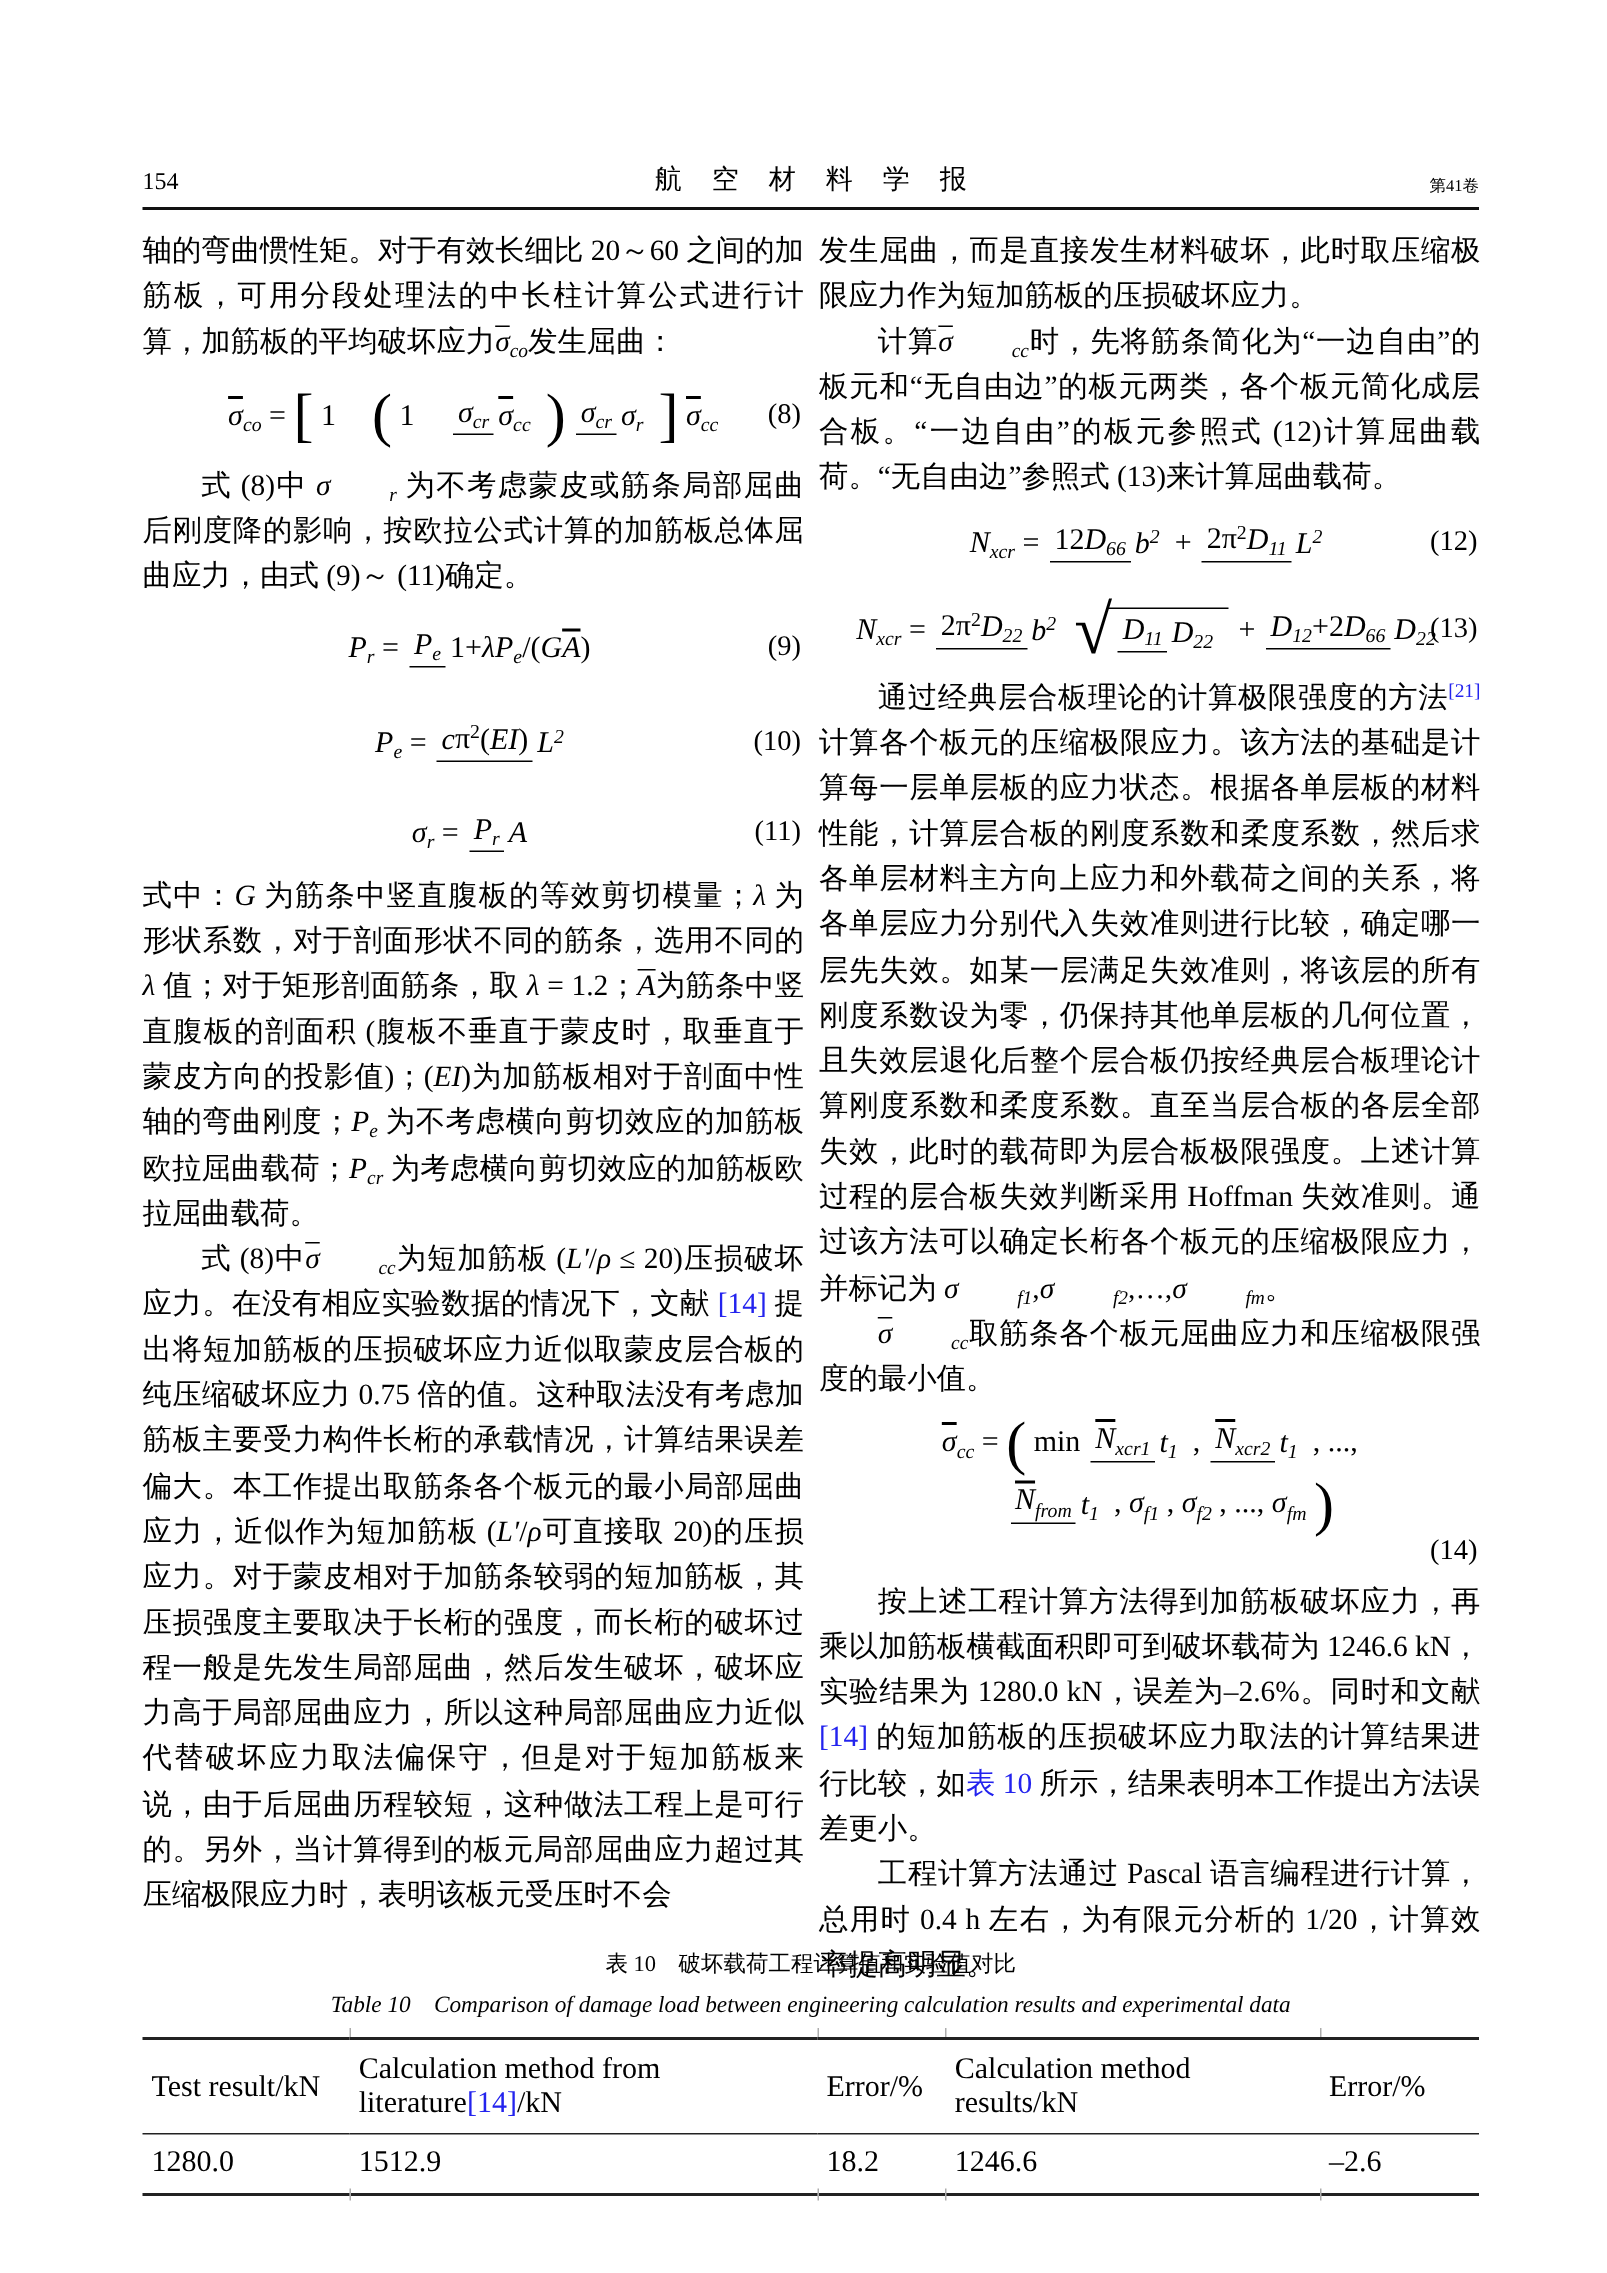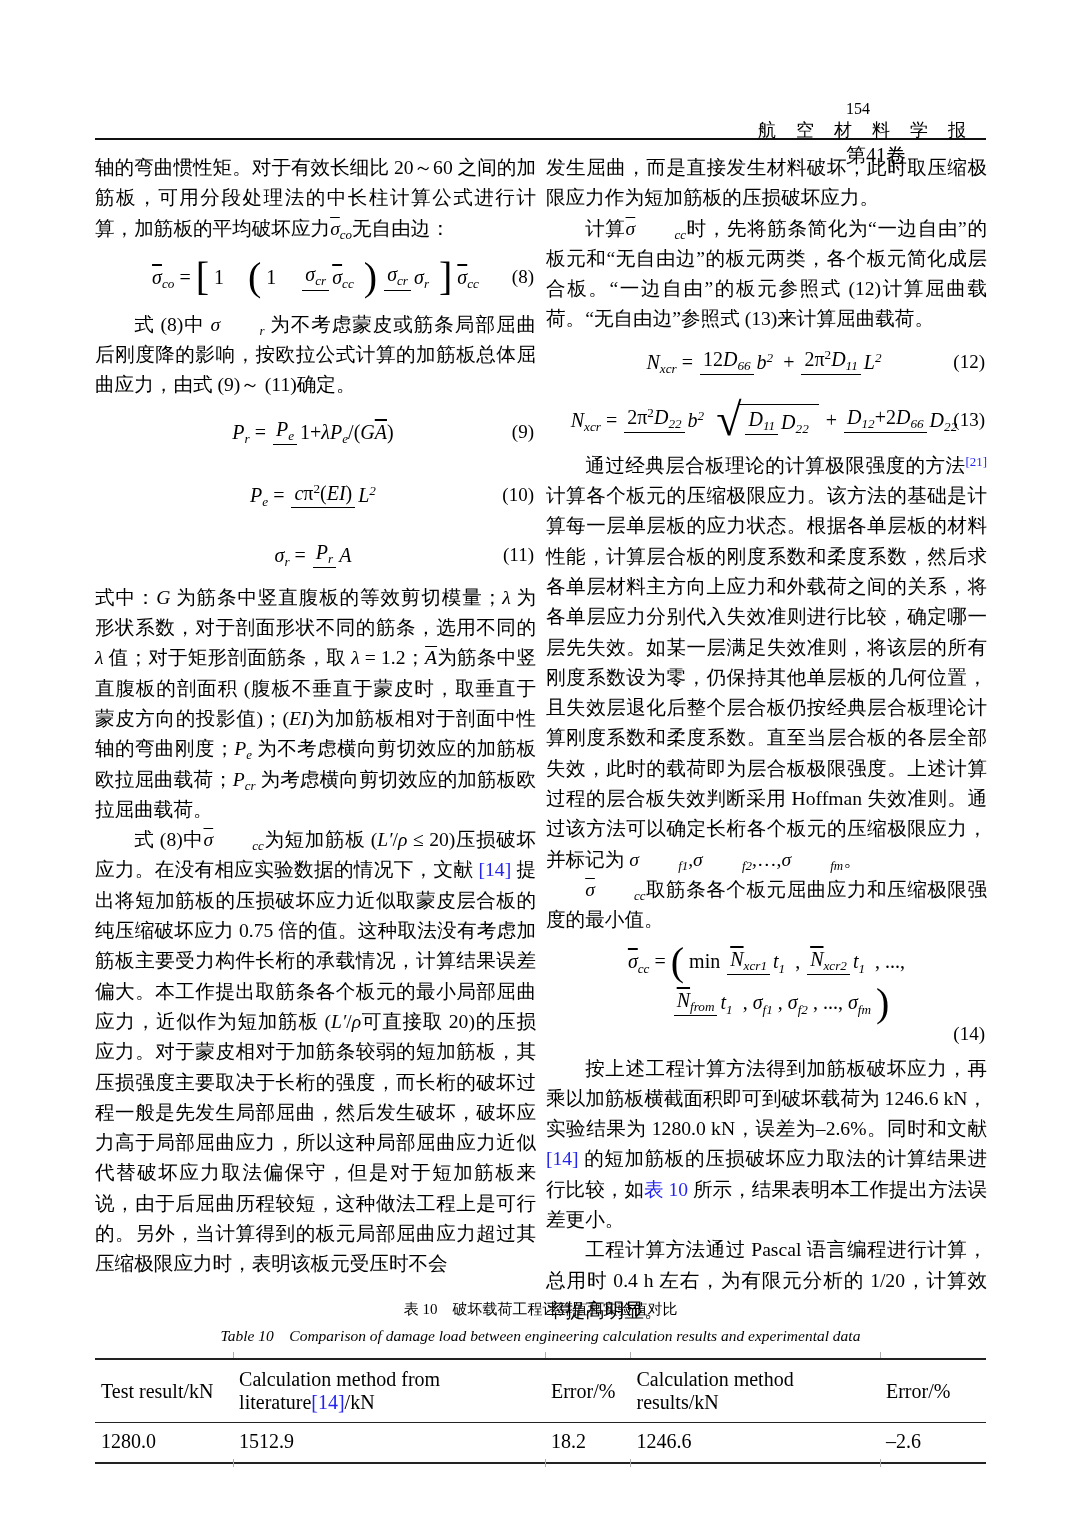--- a/index.html
+++ b/index.html
@@ -1,24 +1,24 @@
 <!DOCTYPE html>
 <html style="--link: #2323EE;"><head>
 <meta charset="utf-8">
 <style>
   html,body{margin:0;padding:0;background:#ffffff;}
   body{width:1071px;height:1515px;position:relative;font-family:"Liberation Serif",serif;color:#000;}
   .page{position:absolute;inset:0;background:#fff;overflow:hidden;}
 
   
   .header{position:absolute;left:95px;top:100px;width:891px;height:40px;
-    border-bottom:2px solid #111;display:flex;align-items:flex-end;box-sizing:border-box;padding-bottom:7px;flex-direction:column;}
+    border-bottom:2px solid #111;display:flex;align-items:flex-end;box-sizing:border-box;padding-bottom:7px;}
   .pgnum{width:140px;font-size:16px;}
   .jtitle{flex:1;text-align:center;font-size:18px;letter-spacing:20px;text-indent:20px;}
-  .vol{width:140px;text-align:left;font-size:20px;}
+  .vol{width:140px;text-align:right;font-size:11px;}
 
   
   .col{position:absolute;top:153px;width:441px;font-size:19.6px;line-height:30.3px;text-align:justify;}
   .colL{left:95px;}
   .colR{left:546px;}
   .col p{margin:0;}
   .ind{text-indent:2em;}
 
   sub{display:inline-block;font-size:66%;line-height:1;vertical-align:-0.32em;text-decoration:none;}
   sup{font-size:66%;line-height:1;vertical-align:0.5em;}
@@ -62,21 +62,21 @@
 
 <div class="page">
 
   <div class="header">
     <span class="pgnum">154</span>
     <span class="jtitle">航空材料学报</span>
     <span class="vol">第41卷</span>
   </div>
 
   <div class="col colL">
-    <p><span class="">轴的弯曲惯性矩。对于有效长细比 20～60 之间的加筋板，可用分段处理法的中长柱计算公式进行计算，加筋板的平均破坏应力</span><span class="it bar ">σ<sub>co</sub></span><span class="">无自由边：</span></p>
+    <p><span class="">轴的弯曲惯性矩。对于有效长细比 20～60 之间的加筋板，可用分段处理法的中长柱计算公式进行计算，加筋板的平均破坏应力</span><span class="it bar ">σ<sub>co</sub></span><span class="">发生屈曲：</span></p>
     <div class="eq h8">
       <span class="eq-body">
           <span class="it bar ">σ<sub>co</sub></span>
           <span class="">=</span>
           <span class="big">[</span>
           <span class="">1</span>
           <span style="display: inline-block; width: 14px;"></span>
           <span class="big">(</span>
           <span class="">1</span>
           <span style="display: inline-block; width: 14px;"></span>

